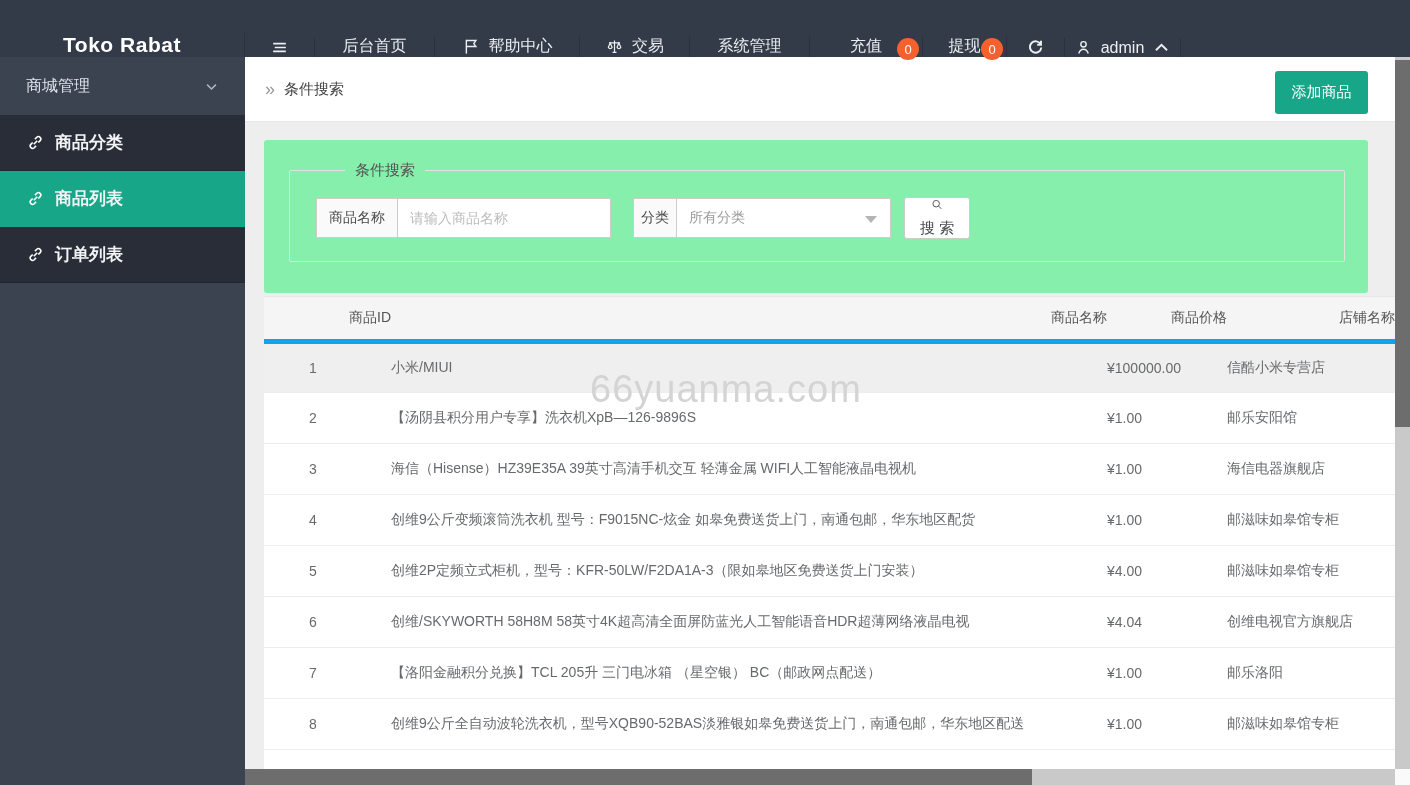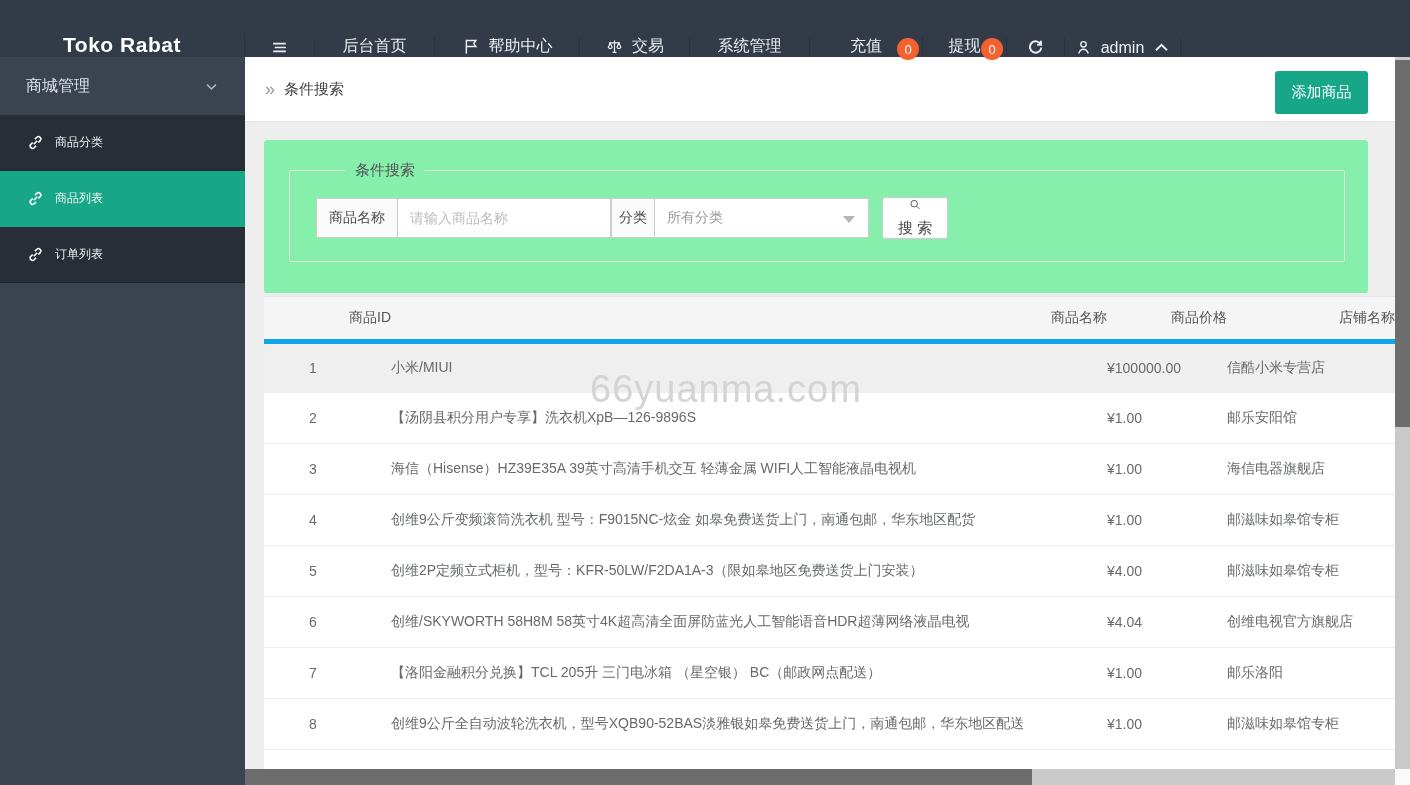--- a/index.html
+++ b/index.html
@@ -25,22 +25,22 @@
     display:flex; align-items:center; justify-content:center; }
   .chev { width:13px; height:13px; }
 
   
   .sidebar { position:absolute; left:0; top:57px; width:245px; height:728px;
     background:#3b4351; z-index:20; }
   .side-group { height:58px; display:flex; align-items:center; padding:0 26px;
     color:#dfe3ea; font-size:16px; justify-content:space-between; cursor:pointer; }
   .side-group svg { width:15px; height:15px; stroke:#aeb6c2; fill:none; }
   .side-item { height:56px; background:#282d37; display:flex; align-items:center;
-    gap:11px; padding-left:27px; color:#f2f3f5; font-size:12px;
-    border-bottom:1px solid #222731; cursor:pointer; }
+    gap:11px; padding-left:27px; color:#f2f3f5; font-size:17px;
+    border-bottom:1px solid #222731; cursor:pointer;font-weight:bold; }
   .side-item svg { width:17px; height:17px; stroke:#fff; fill:none; }
   .side-item.active { background:#18a689; border-bottom-color:#18a689; }
 
   
   .main { position:absolute; left:245px; top:57px; width:1150px; height:712px;
     background:#eeeeee; overflow:hidden; }
   .crumb-bar { position:absolute; left:0; top:0; width:1150px; height:65px;
     background:#fff; border-bottom:1px solid #e6e6e6; display:flex; align-items:center; }
   .crumb { margin-left:20px; display:flex; align-items:center; gap:9px;
     font-size:15px; color:#454545; }
@@ -207,21 +207,21 @@
   <button class="add-btn">添加商品</button>
 
   <div class="search-card">
     <fieldset>
       <legend>条件搜索</legend>
       <div class="form-row">
         <div class="igroup">
           <span class="addon">商品名称</span>
           <input class="txt-input" type="text" placeholder="请输入商品名称" style="">
         </div>
-        <div class="igroup" style="">
+        <div class="igroup" style="margin-left:22px;">
           <span class="addon slim">分类</span>
           <div class="sel">
             <span>所有分类</span>
             <span class="caret"></span>
           </div>
         </div>
         <button class="search-btn">
           <svg viewBox="0 0 24 24" stroke-width="1.8">
             <circle cx="10.5" cy="10.5" r="6"></circle>
               <path d="M15.2 15.2l4.8 4.8"></path>

